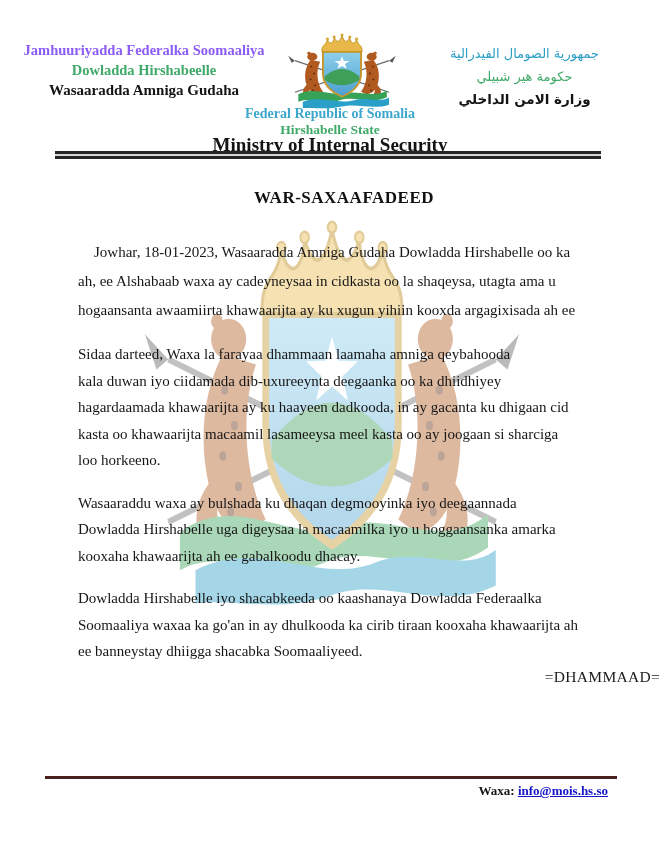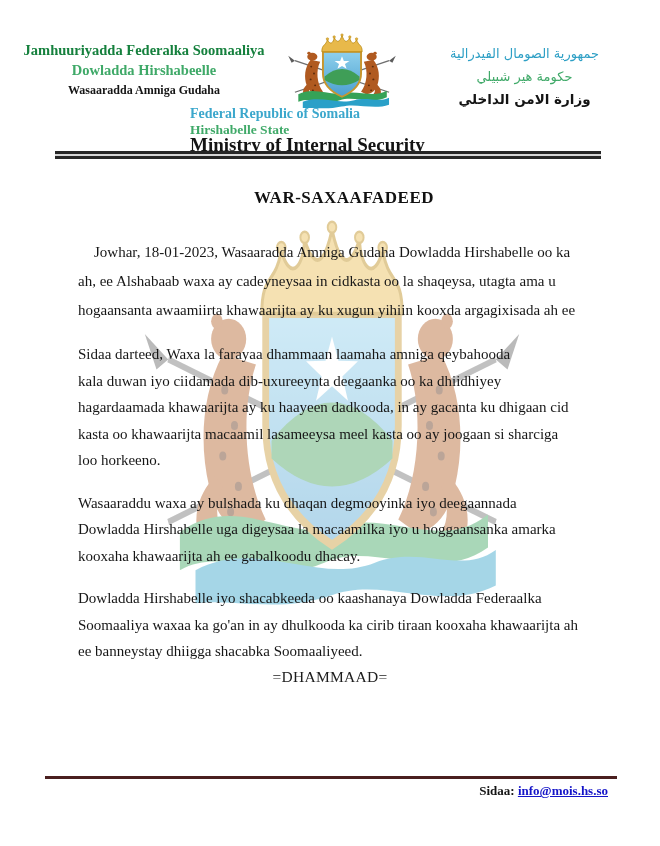--- a/index.html
+++ b/index.html
@@ -3,46 +3,46 @@
 <meta charset="utf-8">
 <style>
   html,body{margin:0;padding:0;background:#e8e8e8;}
   .page{
     position:relative;width:660px;height:846px;margin:0 auto;
     background:#ffffff;overflow:hidden;
     font-family:"Liberation Serif","DejaVu Serif",serif;color:#181818;
   }
   
   .hdr-left{position:absolute;left:18px;top:40px;width:252px;text-align:center;line-height:20px;}
-  .hdr-left .l1{color:#15803d;font-weight:bold;font-size:14.5px;}
+  .hdr-left .l1{color:#8b5cf6;font-weight:bold;font-size:14.5px;}
   .hdr-left .l2{color:#3fa968;font-weight:bold;font-size:14.5px;}
-  .hdr-left .l3{color:#141414;font-weight:bold;font-size:12px;}
+  .hdr-left .l3{color:#141414;font-weight:bold;font-size:15px;}
   .hdr-emblem{position:absolute;left:286px;top:32px;width:112px;height:84px;}
   .hdr-right{position:absolute;left:427px;top:42px;width:195px;text-align:center;direction:rtl;
              font-family:"DejaVu Sans",sans-serif;line-height:23px;}
   .hdr-right .l1{color:#2d9fc5;font-size:13px;}
   .hdr-right .l2{color:#3fa968;font-size:13px;}
   .hdr-right .l3{color:#141414;font-weight:bold;font-size:13.5px;}
-  .hdr-center{position:absolute;left:190px;top:106px;width:310px;line-height:15.5px;}
+  .hdr-center{position:absolute;left:175px;top:106px;width:310px;text-align:center;line-height:15.5px;}
   .hdr-center .l1{color:#3ba7cc;font-weight:bold;font-size:14px;}
   .hdr-center .l2{color:#3fa968;font-weight:bold;font-size:13.5px;}
   .hdr-center .l3{color:#141414;font-weight:bold;font-size:19px;}
   .hdr-rule{position:absolute;left:55px;top:151px;width:546px;height:2px;
             border-top:3px solid #262626;border-bottom:3px solid #262626;background:#d6d6d6;}
   
   .watermark{position:absolute;left:137px;top:212px;width:390px;height:432px;opacity:0.42;z-index:0;pointer-events:none;}
   
   .doc-title{position:absolute;left:0;top:188px;width:660px;text-align:center;z-index:1;
              font-size:17px;font-weight:600;letter-spacing:.5px;color:#111;margin-left:14px;}
   .body-text{position:absolute;left:62px;top:222px;width:548px;z-index:1;font-size:15px;color:#161616;}
   .para{margin:16px;}
   .para.p1 .line{line-height:29px;}
   .para .line{line-height:26.5px;white-space:nowrap;}
   .line.first-indent{text-indent:16px;}
-  .end-mark{position:absolute;left:0;top:668px;width:660px;text-align:center;z-index:1;
+  .end-mark{position:absolute;left:0;top:668px;width:660px;text-align:right;z-index:1;
             font-size:15.5px;color:#1c1c1c;letter-spacing:.3px;}
   
   .ftr-rule{position:absolute;left:45px;top:776px;width:572px;height:3px;background:#4a1f1f;}
   .ftr-left{position:absolute;left:53px;top:783px;font-weight:bold;font-size:13px;color:#141414;}
   .ftr-right{position:absolute;right:52px;top:783px;font-size:13px;}
   .ftr-right .lbl{font-weight:bold;color:#141414;}
   .ftr-right a{color:#1414c8;font-weight:bold;text-decoration:underline;cursor:pointer;}
   svg{display:block;}
 </style>
 </head>
@@ -167,17 +167,17 @@
       <div class="line">Dowladda Hirshabelle iyo shacabkeeda oo kaashanaya Dowladda Federaalka</div>
       <div class="line">Soomaaliya waxaa ka go'an in ay dhulkooda ka cirib tiraan kooxaha khawaarijta ah</div>
       <div class="line">ee banneystay dhiigga shacabka Soomaaliyeed.</div>
     </div>
   </div>
 
   <div class="end-mark">=DHAMMAAD=</div>
 
   <div class="ftr-rule"></div>
   <div class="ftr-right">
-    <span class="lbl">Sidaa:</span>
+    <span class="lbl">Waxa:</span>
     <a>info@mois.hs.so</a>
   </div>
 
 </div>
 
 </body></html>

